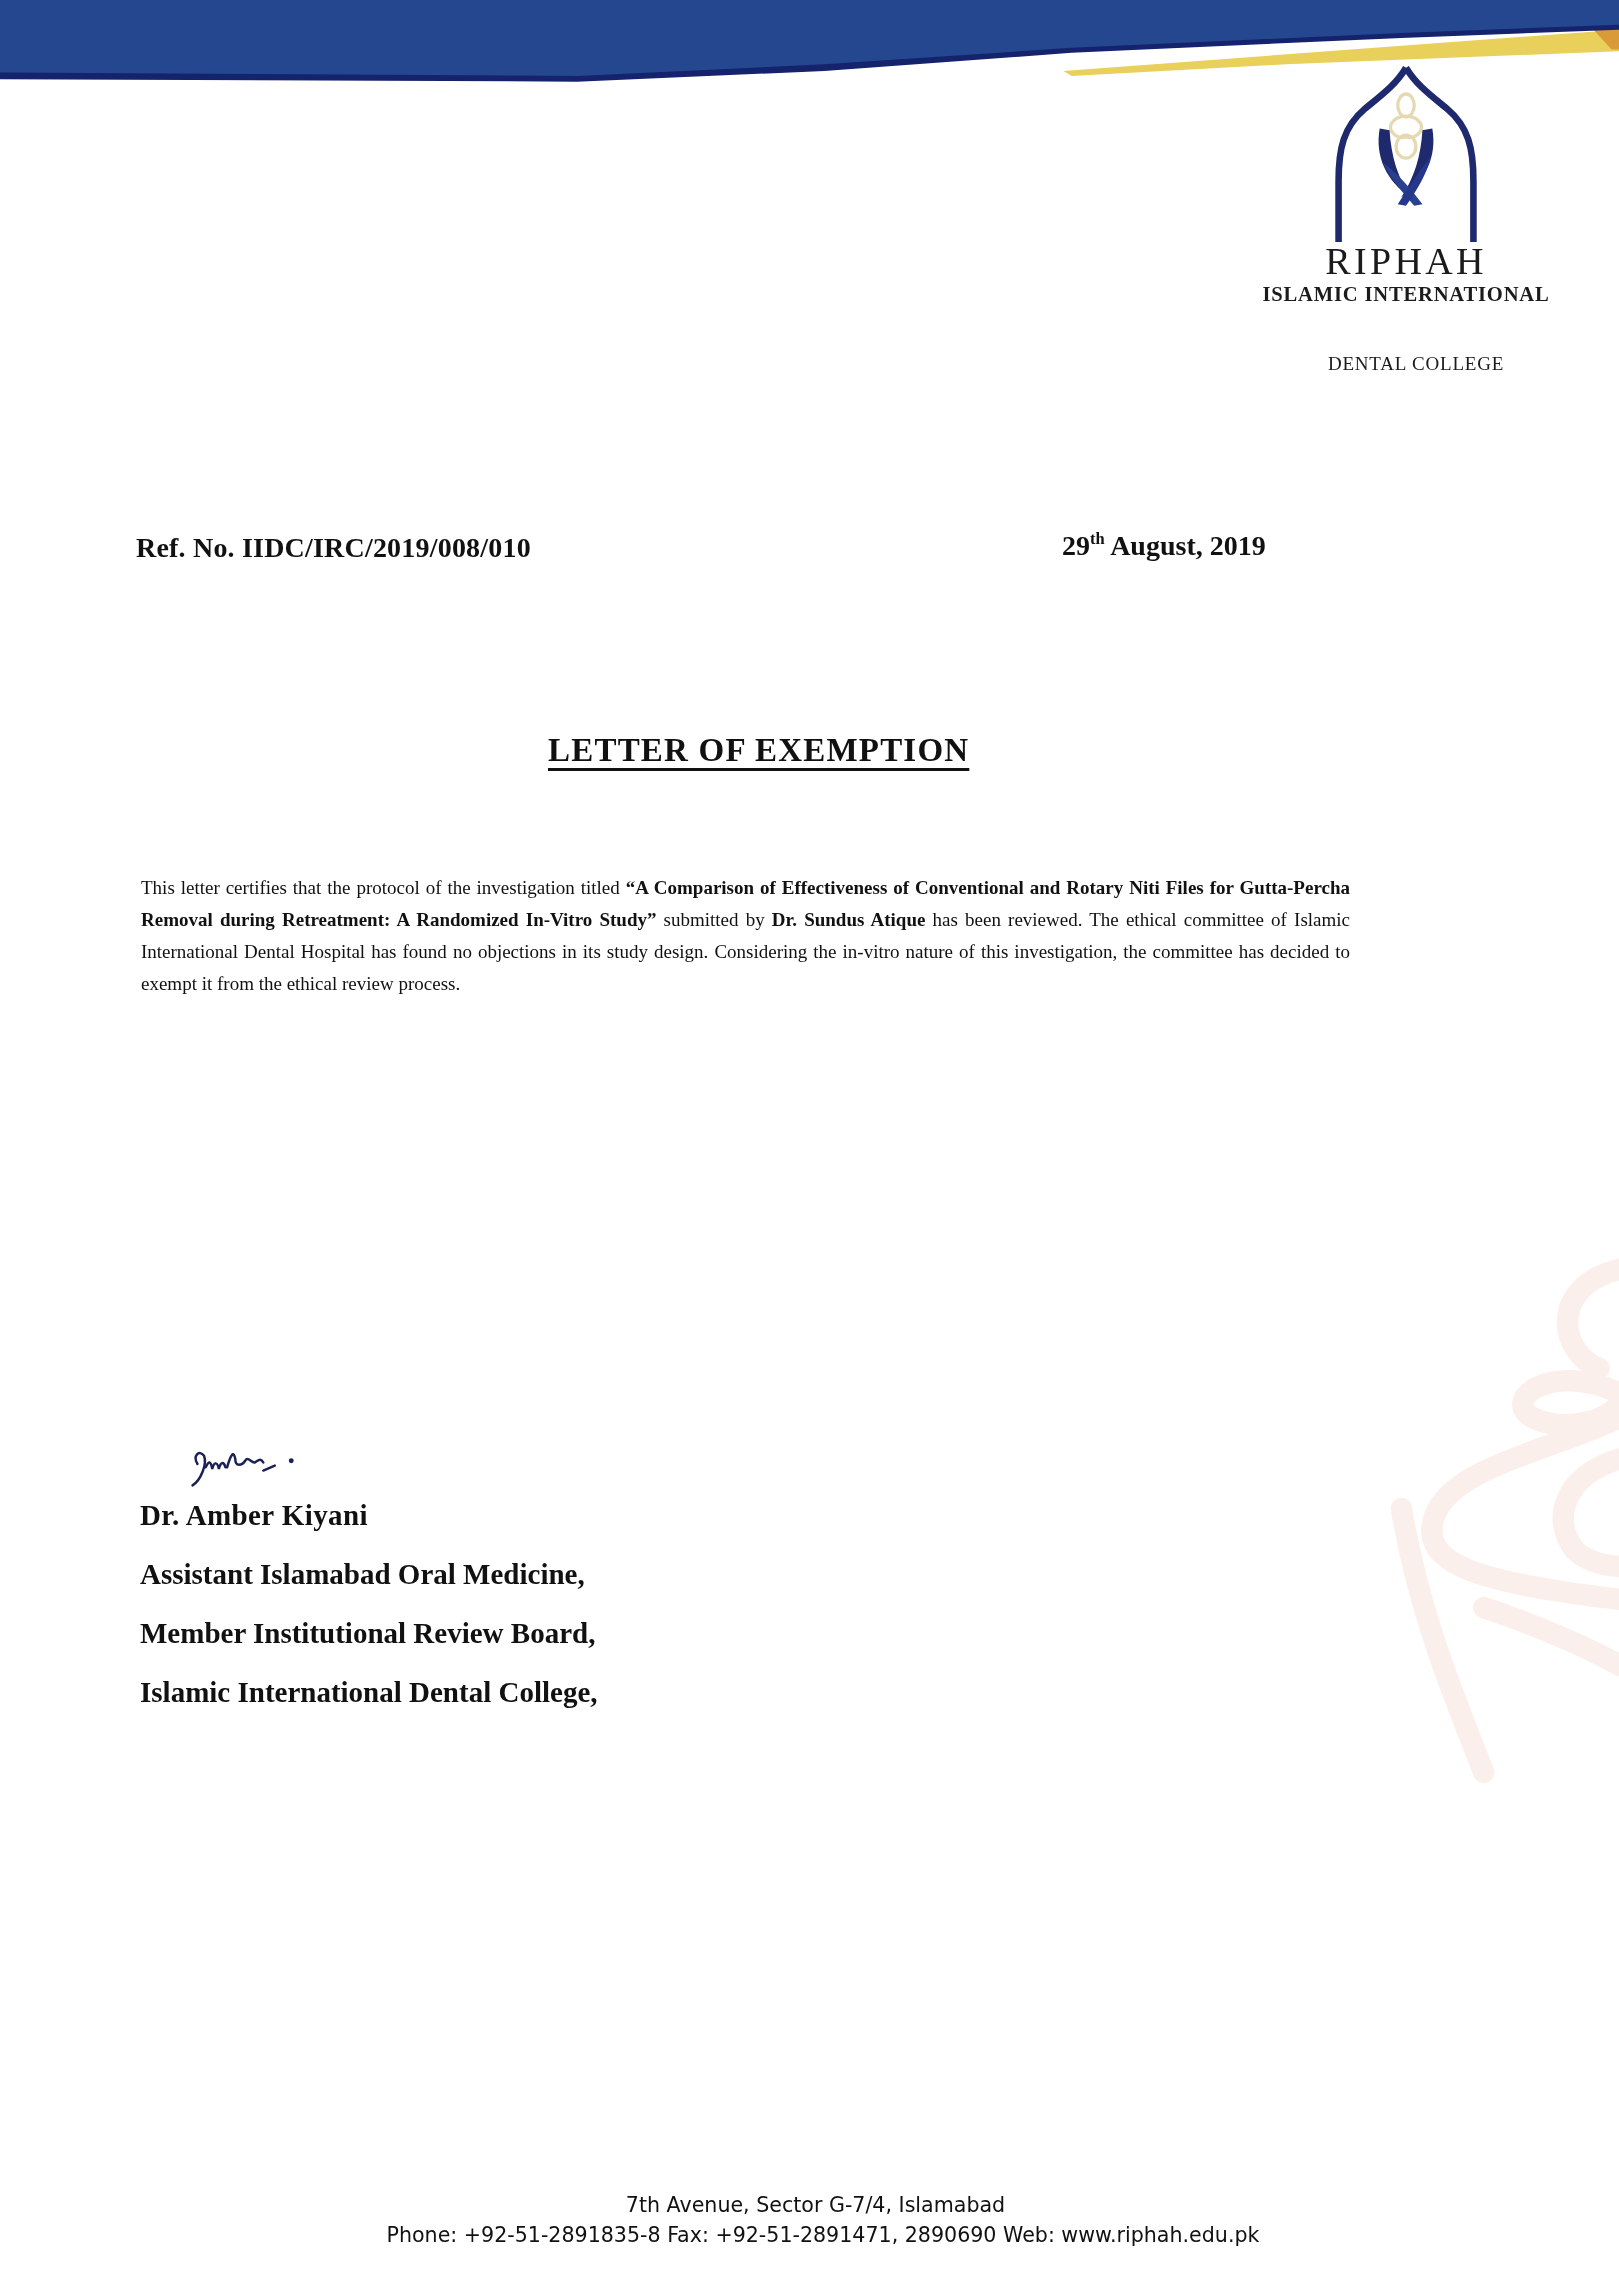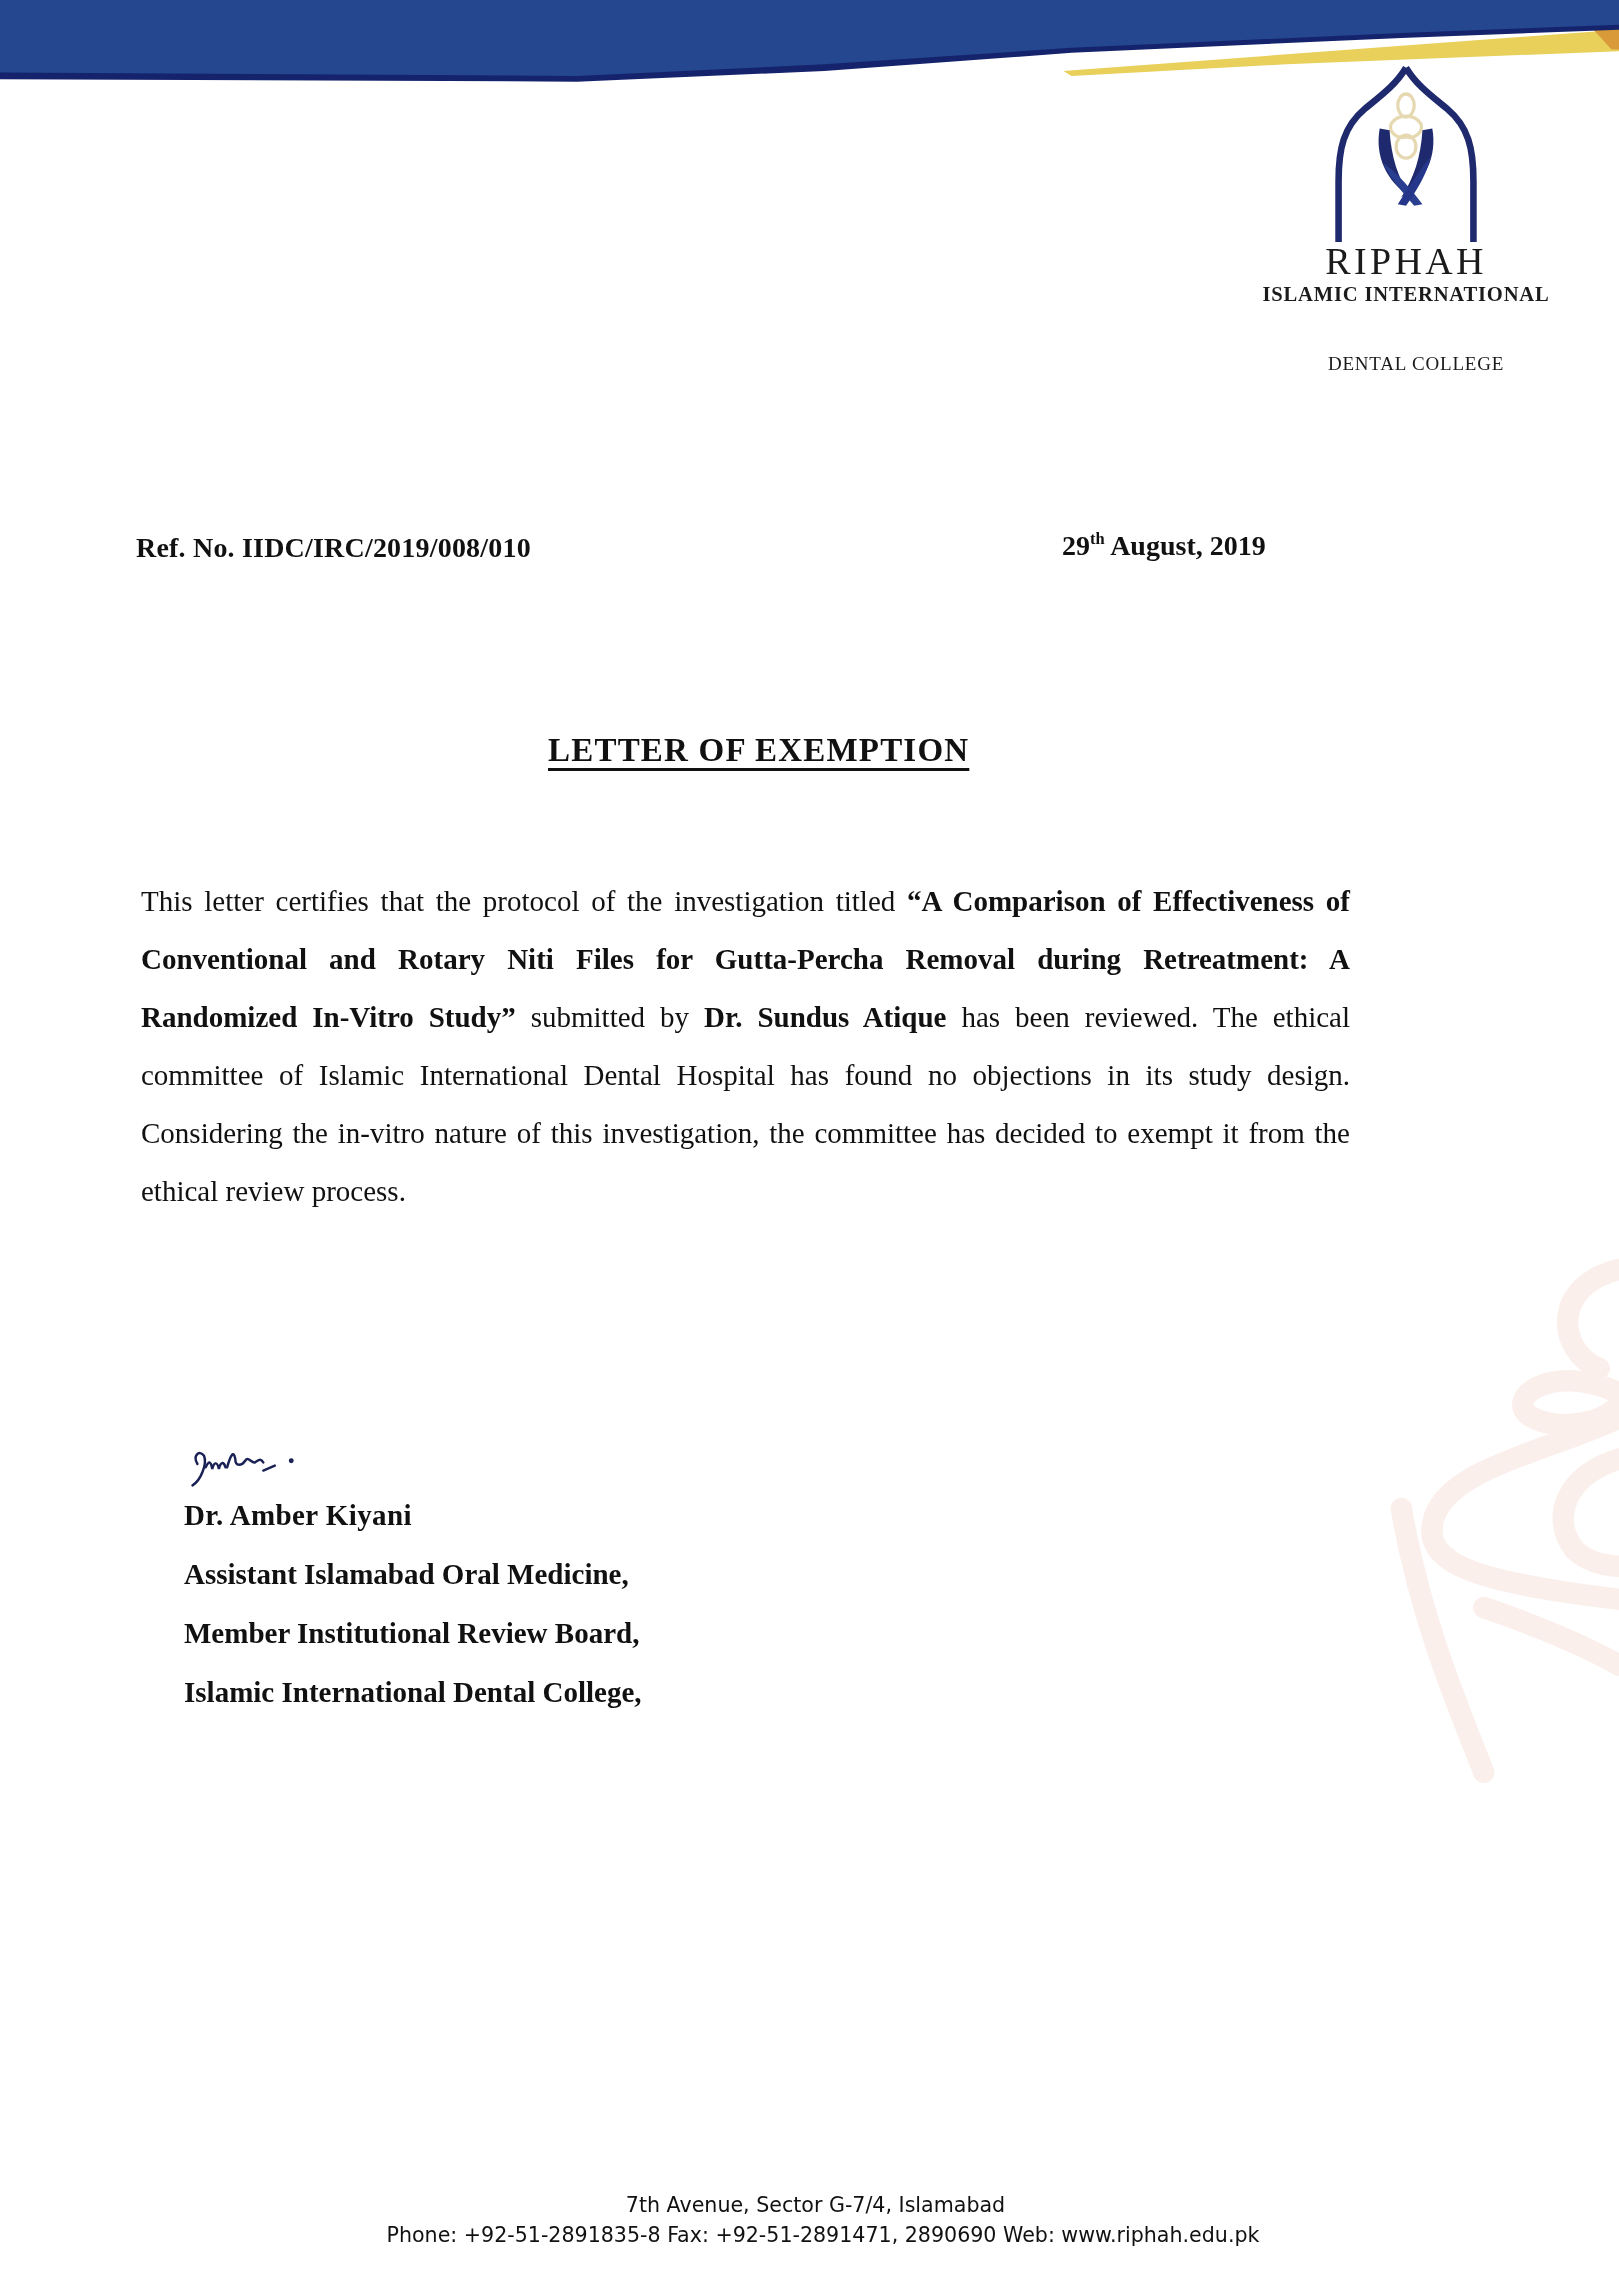--- a/index.html
+++ b/index.html
@@ -29,28 +29,28 @@
     .date { position: absolute; left: 1062px; top: 530px; font-size: 28px; font-weight: bold; }
     .date sup { font-size: 16.5px; vertical-align: 11.5px; line-height: 0; }
 
     .title {
       position: absolute; left: 548px; top: 732px; font-size: 33px; font-weight: bold;
       letter-spacing: 1.2px; text-decoration: underline; text-underline-offset: 6.6px; text-decoration-thickness: 2.5px;
     }
 
     .body-text {
       position: absolute; left: 141px; top: 872px; width: 1209px;
-      font-size: 29px; line-height: 58px; text-align: justify;
+      font-size: 19px; line-height: 32px; text-align: justify;
     }
     .body-text b { font-weight: bold; }
 
     .signature { position: absolute; left: 181px; top: 1431px; width: 181px; height: 66px; }
 
     .sig-block { position: absolute; left: 140px; top: 1486px; font-size: 29px; font-weight: bold; line-height: 59px; }
-    .sig-block div { white-space: nowrap; margin-left: 44px; }
+    .sig-block div { white-space: nowrap; }
     .sig-block .name { font-weight: bold; letter-spacing: 0.4px; }
 
     .footer {
       position: absolute; left: 6px; width: 1619px; top: 2190px; text-align: center;
       font-family: "DejaVu Sans", "Liberation Sans", sans-serif; font-size: 20.6px; line-height: 30px; color: #111;
     }
     .footer .line2 { padding-left: 15px; text-align: center; }
   </style>
 </head>
 <body>

